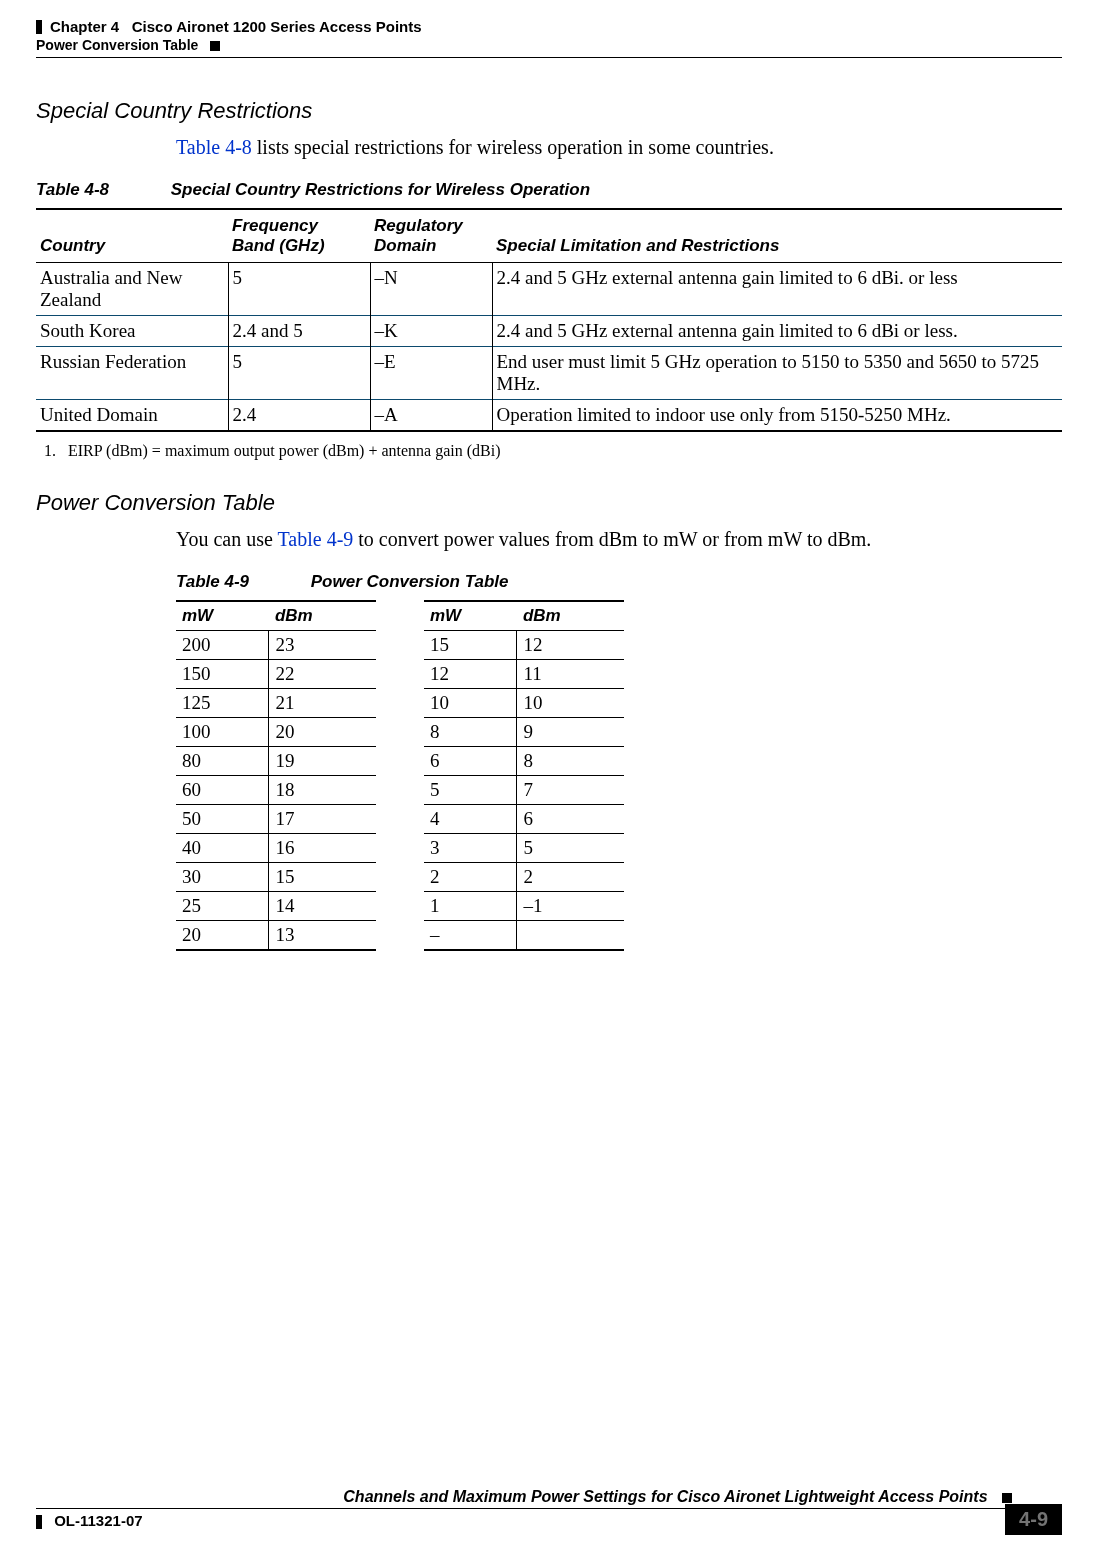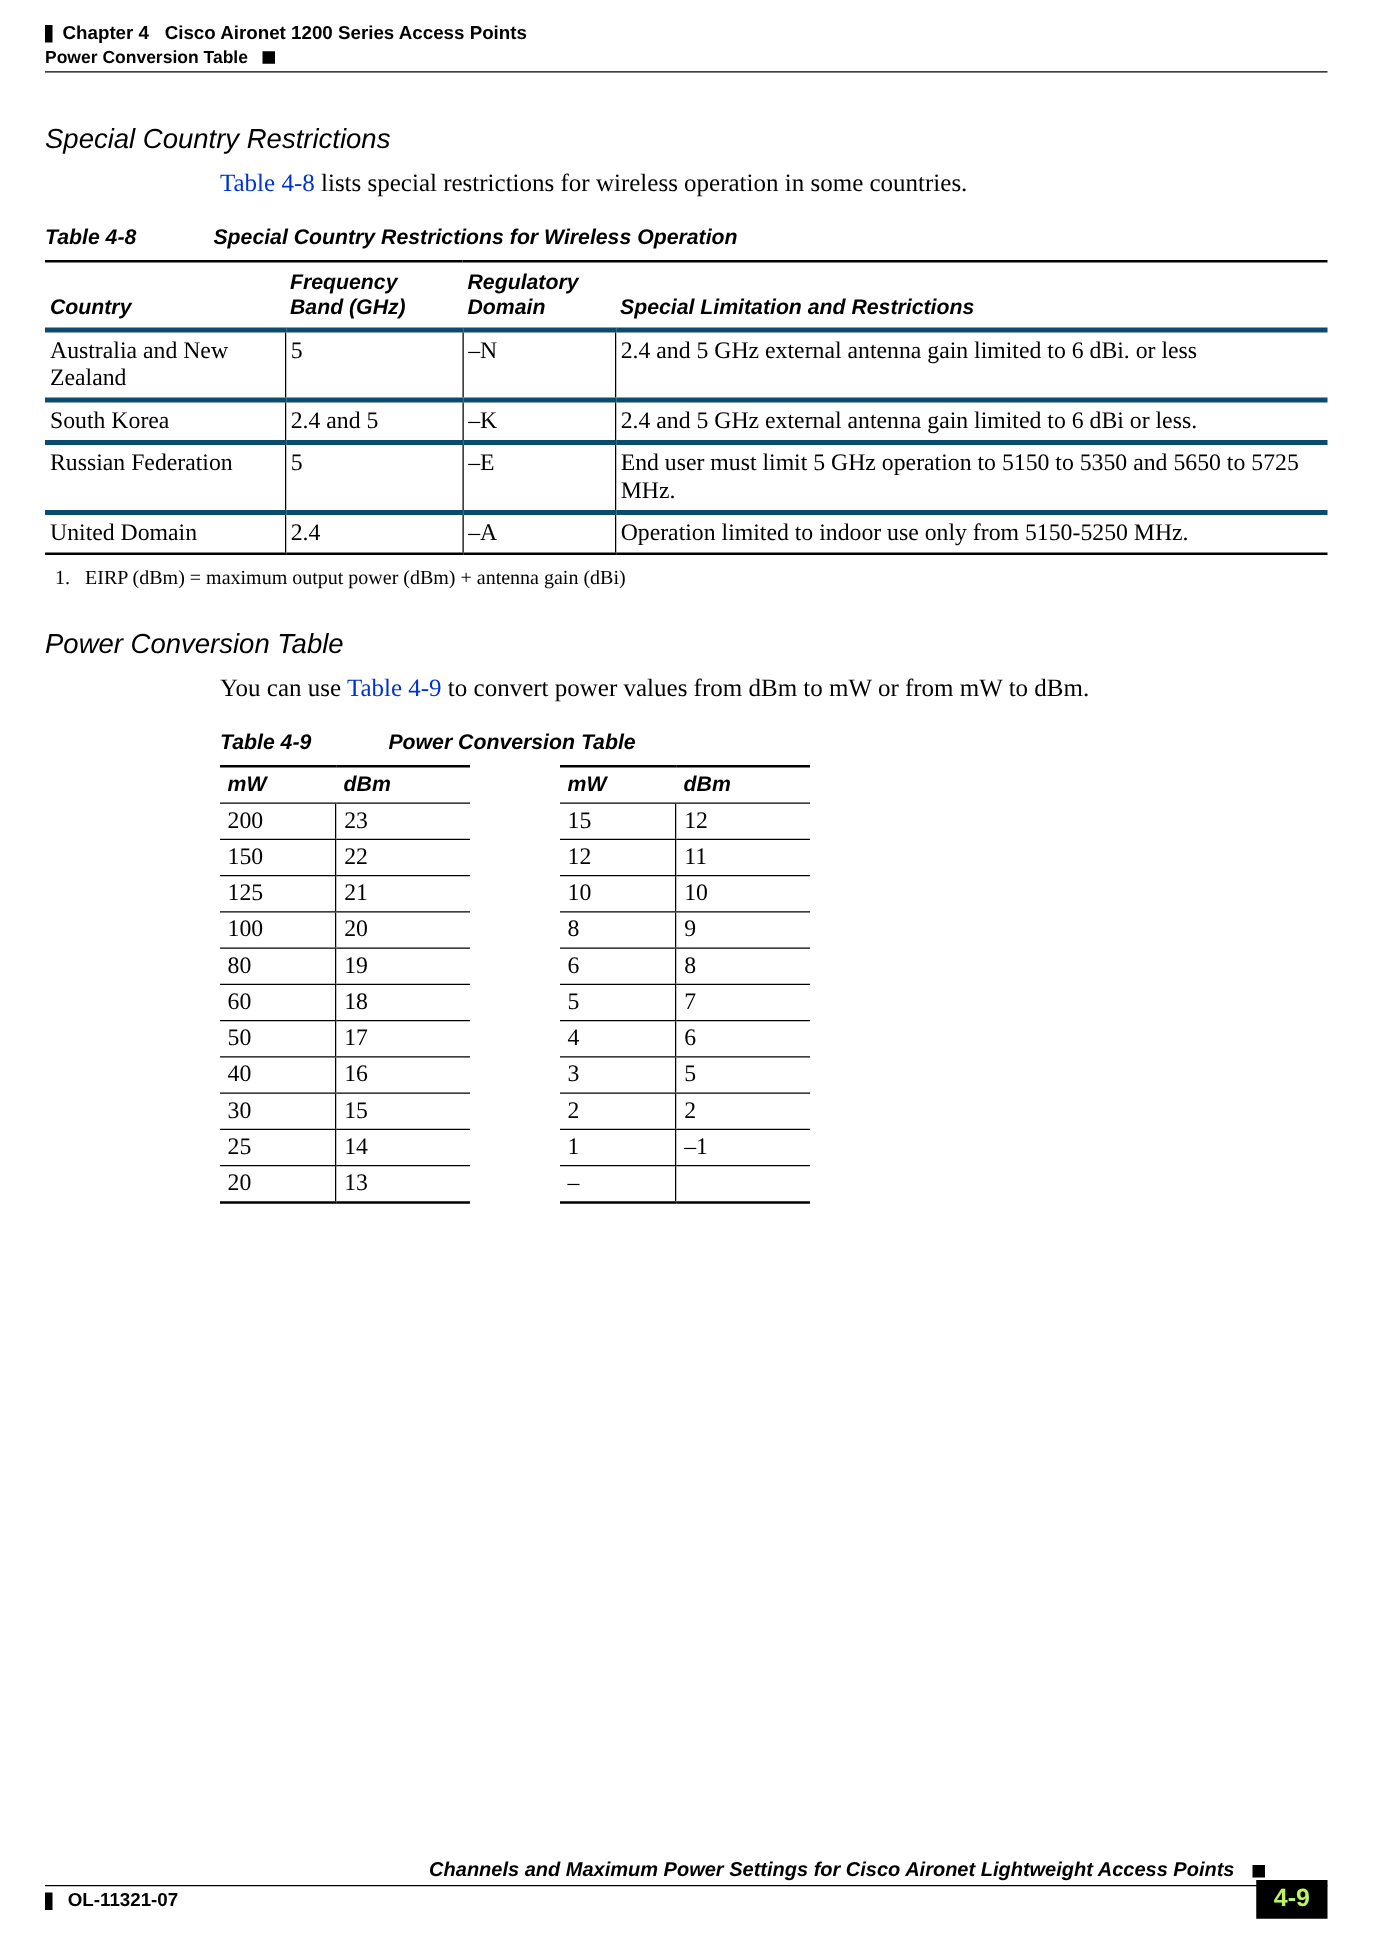--- a/index.html
+++ b/index.html
@@ -94,35 +94,35 @@
     font-size: 17px;
     text-align: left;
     vertical-align: bottom;
     padding: 6px 8px 6px 4px;
     border-top: 2px solid #000;
     border-bottom: 1.5px solid #000;
   }
   table.restrictions td {
     padding: 4px 8px 4px 4px;
     vertical-align: top;
-    border-top: 4px solid #0c4a6e;
+    border-top: 1px solid #0c4a6e;
     border-left: 1px solid #000;
     margin-top: 20px;
   }
   table.restrictions td:first-child { border-left: none; }
   table.restrictions tr:last-child td { border-bottom: 2px solid #000; }
   .sup { vertical-align: super; font-size: 0.7em; }
   .footnote {
     font-size: 16px;
     margin: 10px 0 30px 8px;
   }
   
   .power-tables {
     display: flex;
-    gap: 72px;
+    gap: 48px;
     margin-left: 140px;
   }
   table.power {
     border-collapse: collapse;
     font-size: 19px;
     width: 200px;
   }
   table.power th {
     font-family: Arial, Helvetica, sans-serif;
     font-weight: bold;
@@ -171,21 +171,21 @@
     height: 10px;
     background: #000;
     margin-left: 10px;
     vertical-align: middle;
   }
   .page-badge {
     position: absolute;
     right: 0;
     bottom: -6px;
     background: #000;
-    color: #bef264;
+    color: #737373;
     font-family: Arial, Helvetica, sans-serif;
     font-weight: bold;
     font-size: 20px;
     padding: 4px 14px;
   }
   .footer-left-bar {
     display:inline-block;
     width:6px;
     height:14px;
     background:#000;

